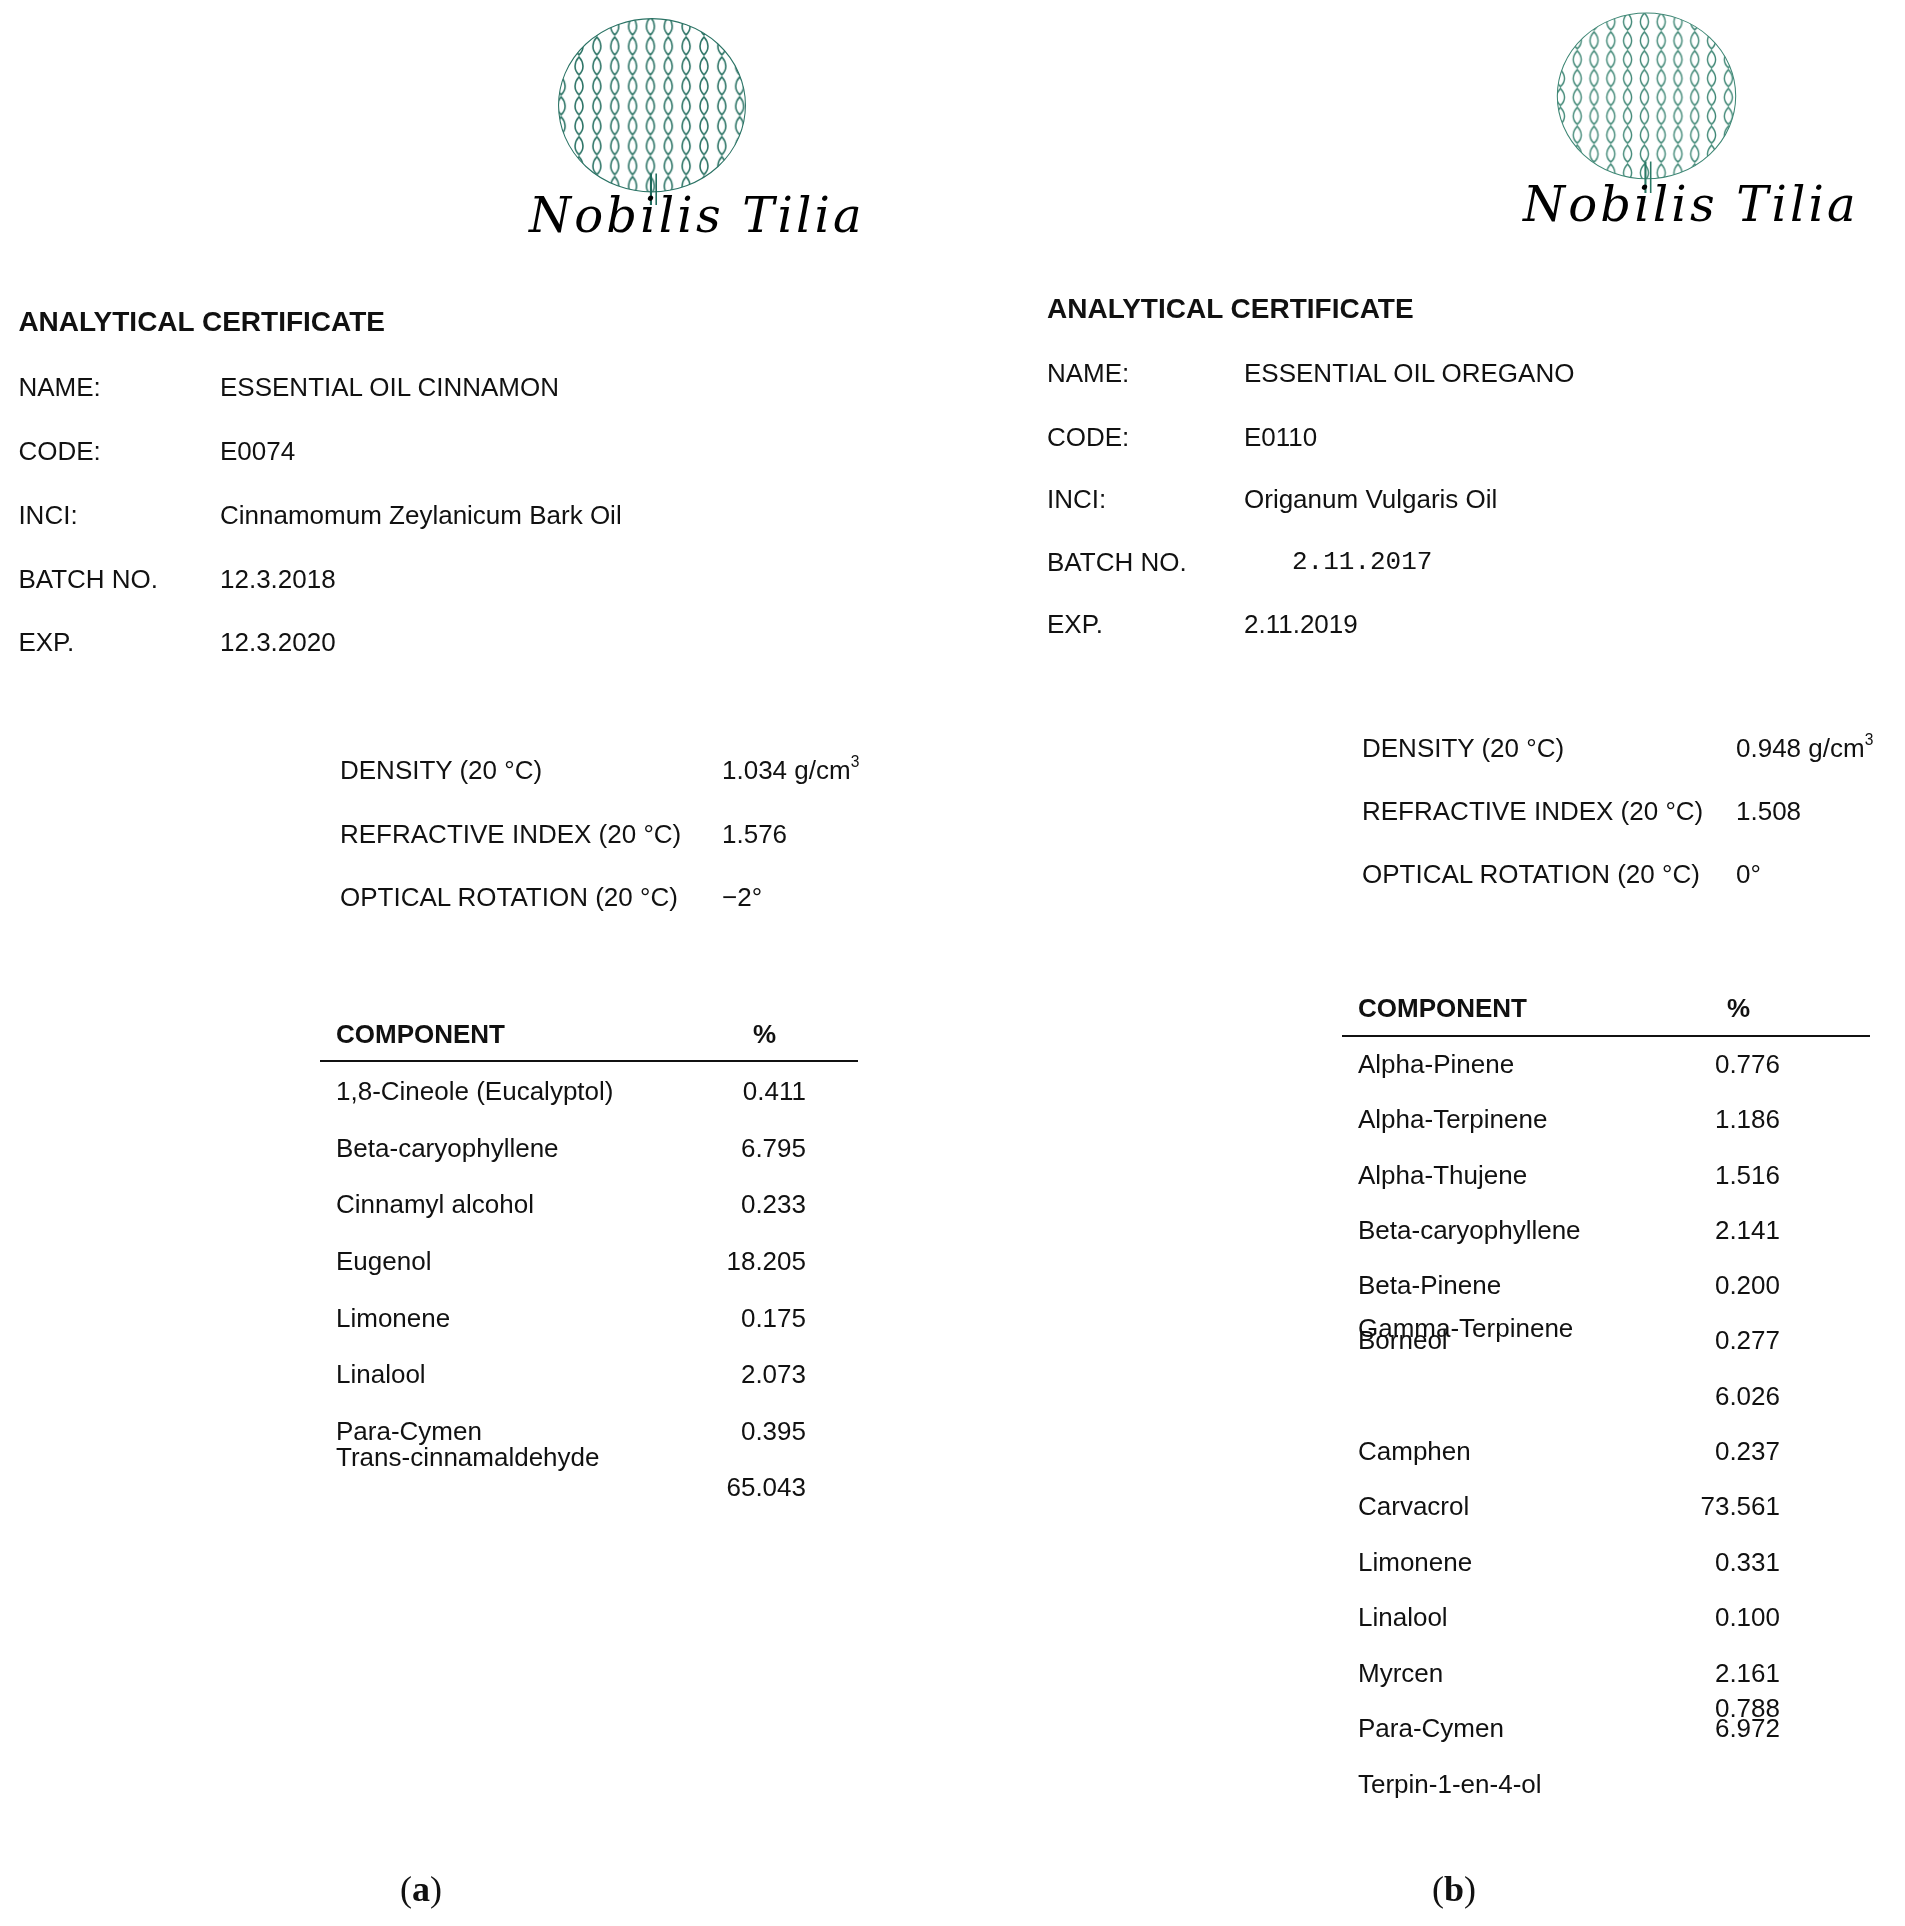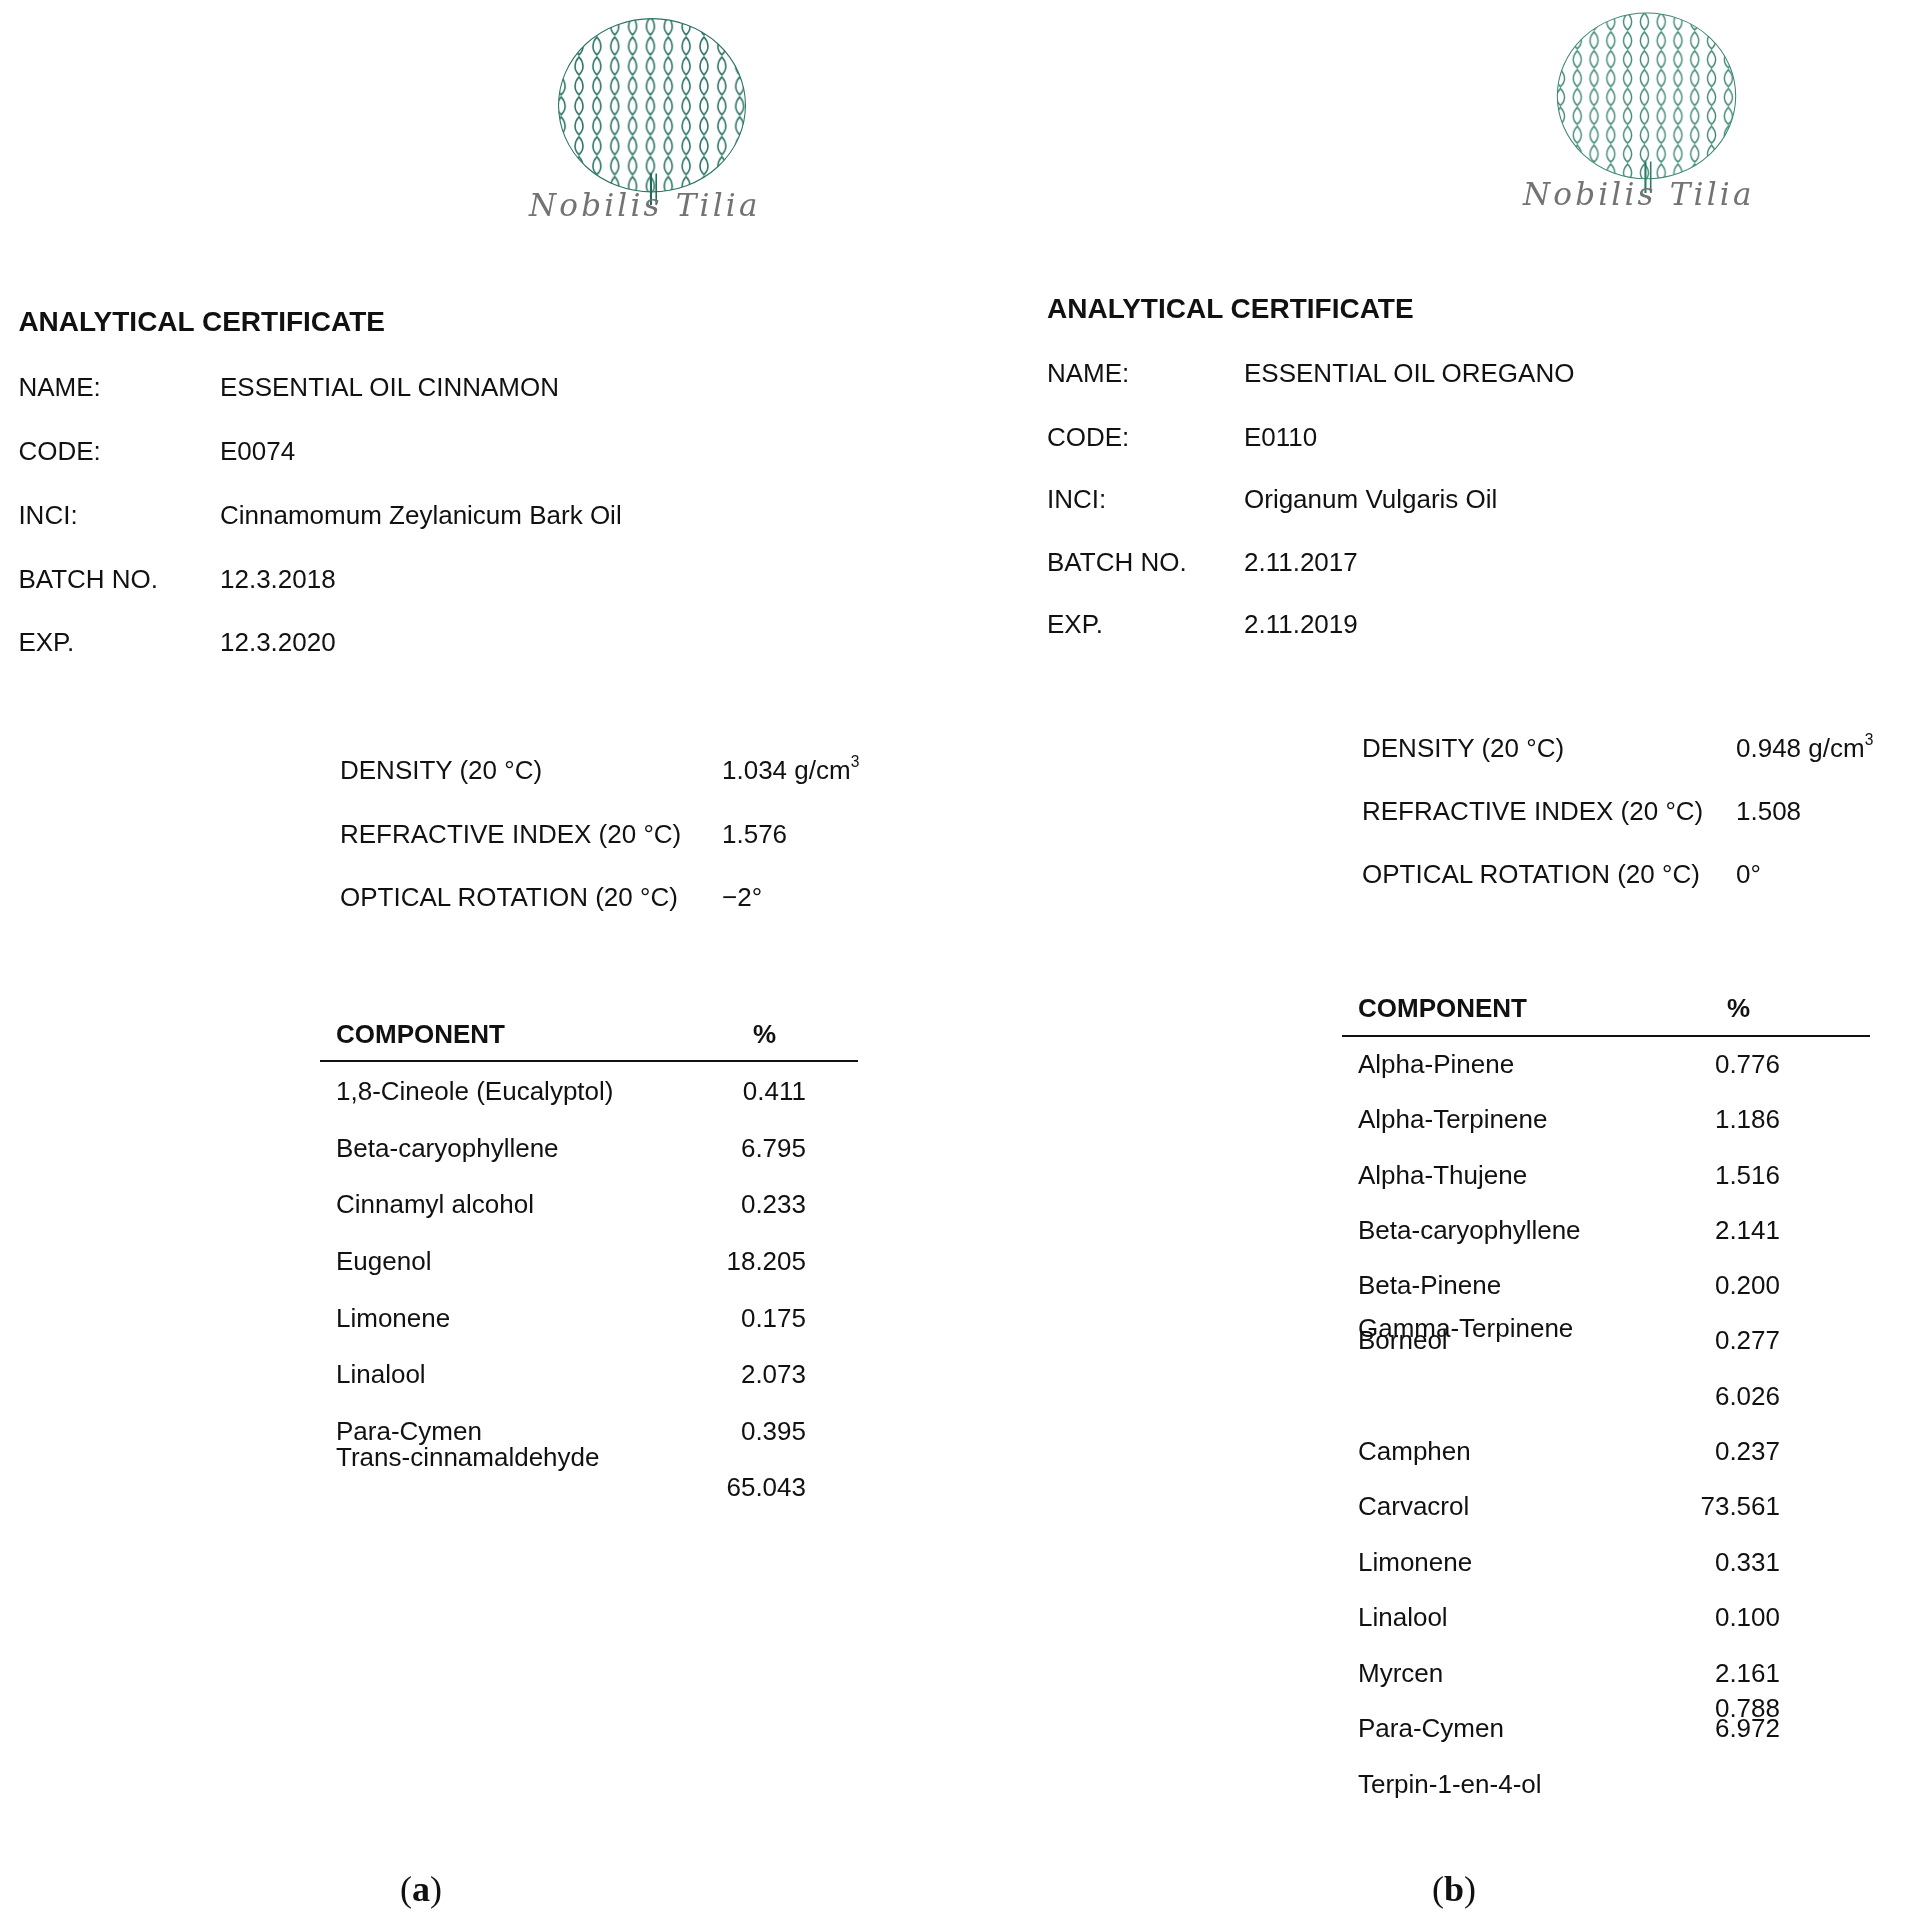--- a/index.html
+++ b/index.html
@@ -5,21 +5,21 @@
   html, body { margin:0; padding:0; background:#ffffff; }
   body { width:1905px; height:1926px; position:relative; overflow:hidden;
          font-family:"Liberation Sans", "DejaVu Sans", sans-serif; color:#111; }
   .abs { position:absolute; white-space:nowrap; line-height:1; }
   .txt { font-size:26px; transform:translateY(-50%); }
   .title { font-size:28px; font-weight:bold; transform:translateY(-50%); }
   .hdr { font-size:26px; font-weight:bold; transform:translateY(-50%); }
   .num { text-align:right; }
   .logo { position:absolute; }
   .logo-text { position:absolute; font-family:"DejaVu Serif", serif; font-style:italic;
-               color:#737373; font-size:31px; letter-spacing:3.2px; white-space:nowrap; }
+               color:#000000; font-size:48px; letter-spacing:3.2px; white-space:nowrap; }
   .rule { position:absolute; height:1.6px; background:#111; }
   .caption { font-family:"Liberation Serif", serif; font-size:36px; transform:translate(-50%,-50%); }
   .caption b { font-weight:bold; }
   sup { font-size:60%; vertical-align:top; line-height:1; position:relative; top:-3.2px; }
 </style>
 </head>
 <body>
 
 <div>
 
@@ -117,21 +117,21 @@
 
   <div class="abs title" style="left:1047px; top:309px;">ANALYTICAL CERTIFICATE</div>
 
   <div class="abs txt" style="left:1047px; top:373px;">NAME:</div>
   <div class="abs txt" style="left:1244px; top:373px;">ESSENTIAL OIL OREGANO</div>
   <div class="abs txt" style="left:1047px; top:437px;">CODE:</div>
   <div class="abs txt" style="left:1244px; top:437px;">E0110</div>
   <div class="abs txt" style="left:1047px; top:499px;">INCI:</div>
   <div class="abs txt" style="left:1244px; top:499px;">Origanum Vulgaris Oil</div>
   <div class="abs txt" style="left:1047px; top:562px;">BATCH NO.</div>
-  <div class="abs txt" style="left:1244px; top:562px;">2.11.2017</div>
+  <div class="abs txt" style="left:1292px; top:562px;font-family:Liberation Mono, monospace;">2.11.2017</div>
   <div class="abs txt" style="left:1047px; top:624px;">EXP.</div>
   <div class="abs txt" style="left:1244px; top:624px;">2.11.2019</div>
 
   <div class="abs txt" style="left:1362px; top:748px;">DENSITY (20 °C)</div>
   <div class="abs txt" style="left:1736px; top:748px;"><span>0.948 g/cm</span><sup>3</sup></div>
   <div class="abs txt" style="left:1362px; top:811px;">REFRACTIVE INDEX (20 °C)</div>
   <div class="abs txt" style="left:1736px; top:811px;">1.508</div>
   <div class="abs txt" style="left:1362px; top:874px;">OPTICAL ROTATION (20 °C)</div>
   <div class="abs txt" style="left:1736px; top:874px;">0°</div>
 

